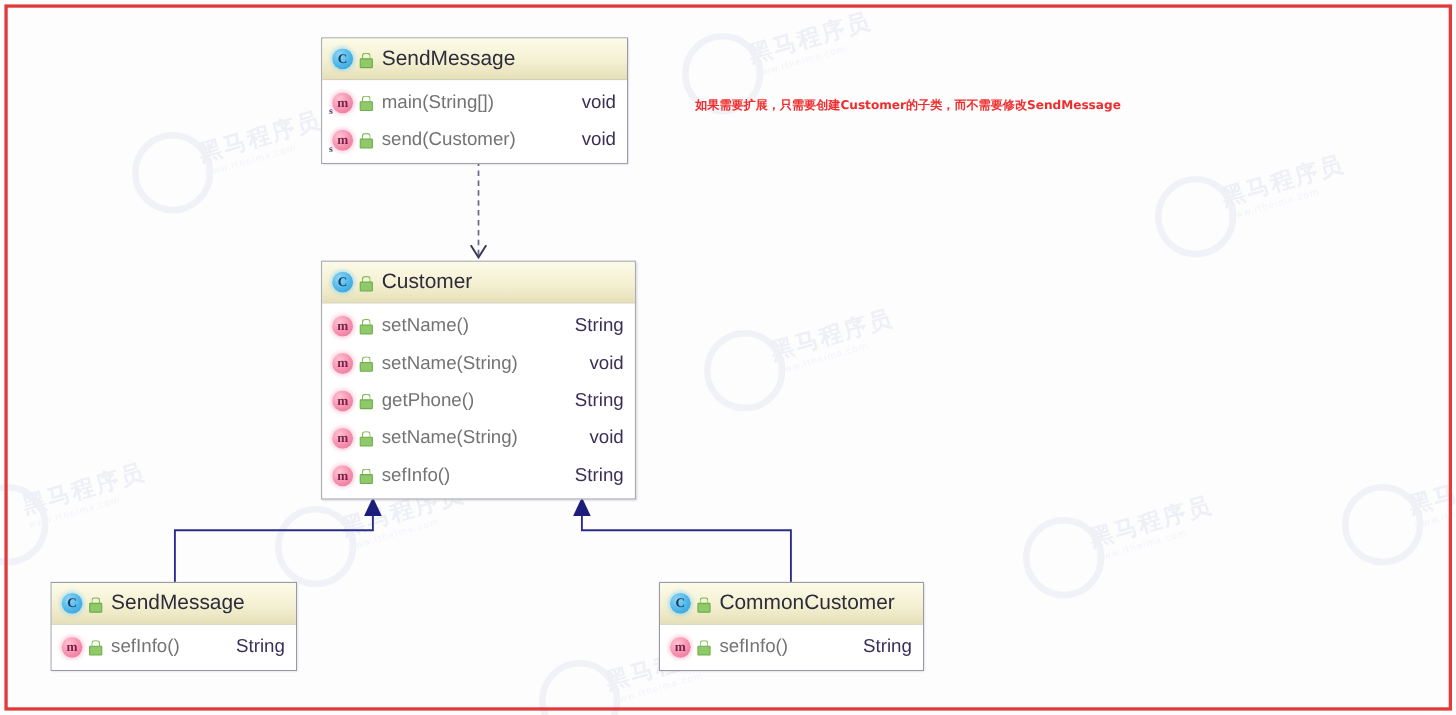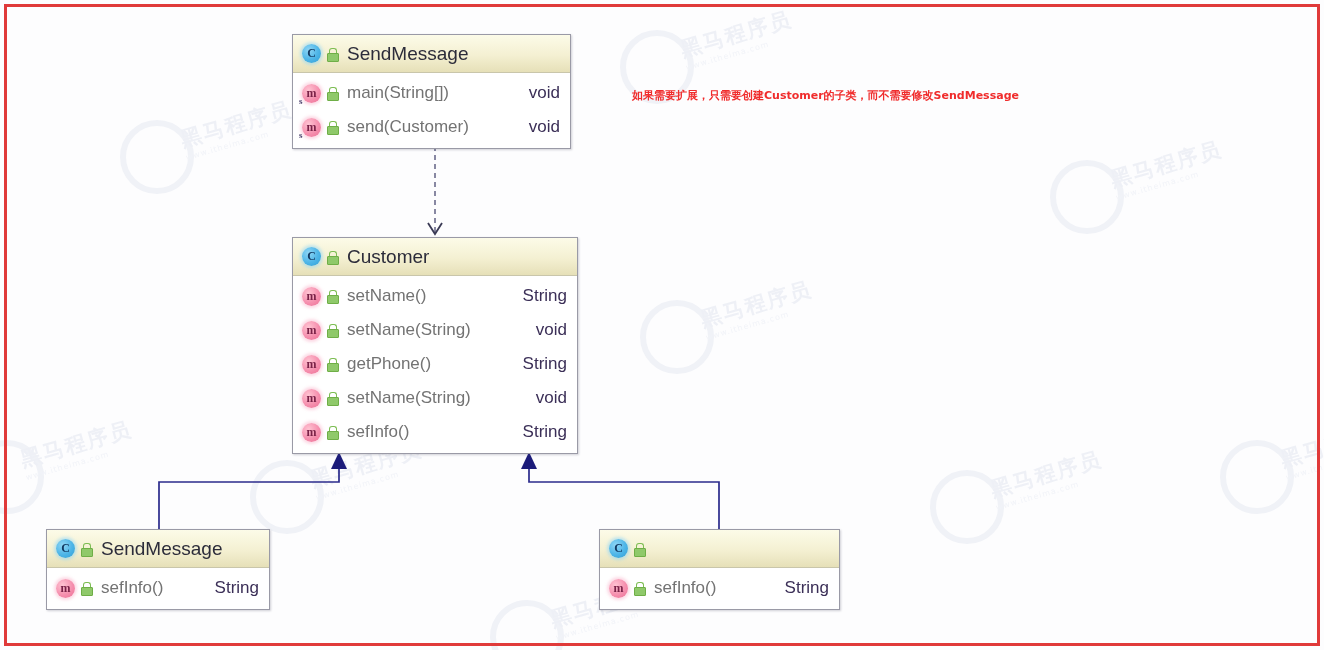--- a/index.html
+++ b/index.html
@@ -341,20 +341,21 @@
       </div>
     </div>
   </div>
 
   <div class="uml-class" style="left:599px; top:529px; width:241px;">
     <div class="uml-header">
       <span class="icon-stack">
         <span class="ico-class">C</span>
         <span class="ico-lock"></span>
       </span>
+      <span class="uml-title">CommonCustomer</span>
     </div>
     <div class="uml-members">
       <div class="uml-row">
         <span class="icon-stack">
           <span class="ico-method">m</span>
           <span class="ico-lock"></span>
         </span>
         <span class="member-name">sefInfo()</span>
         <span class="member-type">String</span>
       </div>

